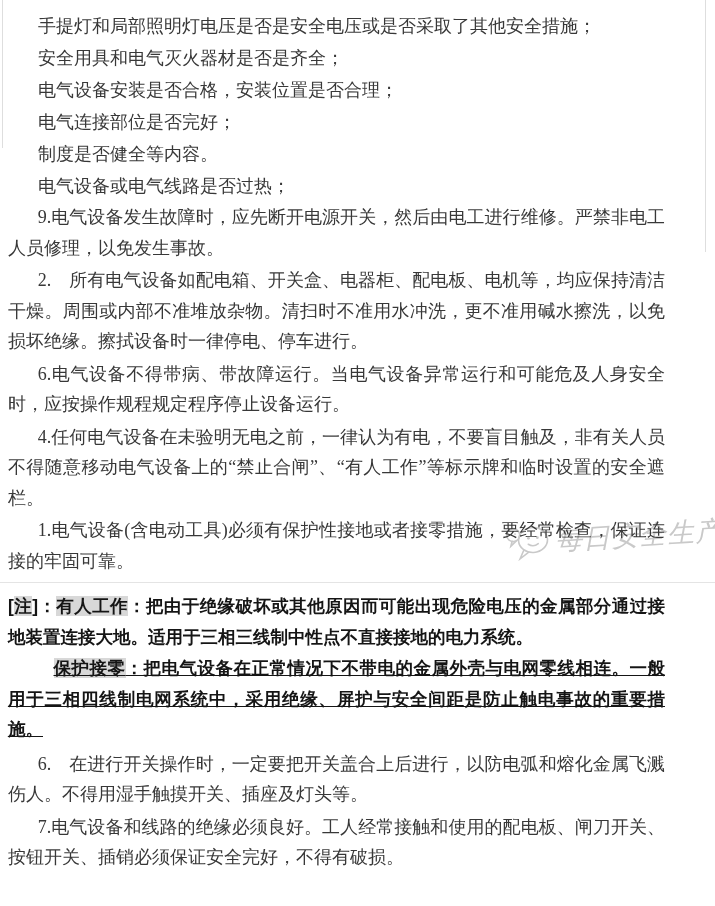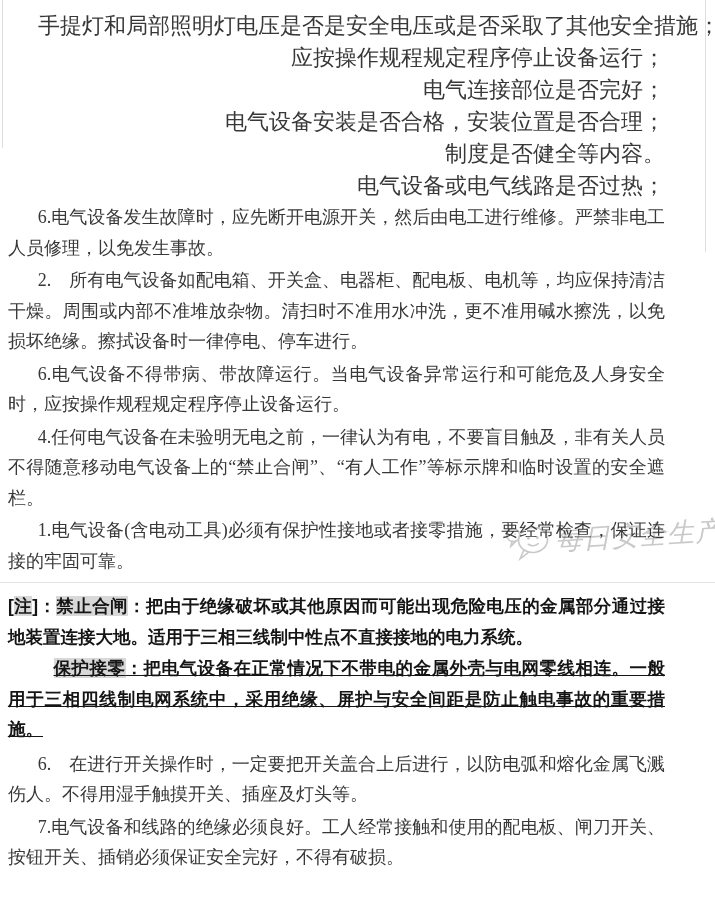--- a/index.html
+++ b/index.html
@@ -27,24 +27,23 @@
   .wm-text {
     font-family: "Liberation Sans", "DejaVu Sans", sans-serif;
     font-size: 27px; font-style: italic; font-weight: 400;
     letter-spacing: 1px; white-space: nowrap; color: #c9c9c9;
   }
 
   .content { position: relative; z-index: 1; padding: 10px 50px 0 8px; }
 
   .checklist-item {
     padding-left: 30px;
-    font-size: 22px;
+    font-size: 18px;
     line-height: 32px;
     white-space: nowrap;
-    text-align: right;
   }
 
   .heading {
     font-size: 20px;
     line-height: 26px;
     font-weight: 700;
     color: #1f1f1f;
     margin: 2px 0 13px 0;
     font-family: "Liberation Serif", "DejaVu Serif", serif;
   }
@@ -97,37 +96,37 @@
       <circle cx="6.8" cy="12" r="0.9" fill="#c9c9c9" stroke="none"></circle>
       <circle cx="10.4" cy="12" r="0.9" fill="#c9c9c9" stroke="none"></circle>
     </svg>
     <span class="wm-text">每日安全生产</span>
   </div>
 
   <div class="content">
 
     <div class="checklist">
       <div class="checklist-item">手提灯和局部照明灯电压是否是安全电压或是否采取了其他安全措施；</div>
-      <div class="checklist-item">应按操作规程规定程序停止设备运行；</div>
+      <div class="checklist-item">安全用具和电气灭火器材是否是齐全；</div>
+      <div class="checklist-item">电气设备安装是否合格，安装位置是否合理；</div>
       <div class="checklist-item">电气连接部位是否完好；</div>
-      <div class="checklist-item">电气设备安装是否合格，安装位置是否合理；</div>
       <div class="checklist-item">制度是否健全等内容。</div>
       <div class="checklist-item">电气设备或电气线路是否过热；</div>
     </div>
 
 
-    <p class="para">6.电气设备发生故障时，应先断开电源开关，然后由电工进行维修。严禁非电工人员修理，以免发生事故。</p>
+    <p class="para">9.电气设备发生故障时，应先断开电源开关，然后由电工进行维修。严禁非电工人员修理，以免发生事故。</p>
     <p class="para">2. 所有电气设备如配电箱、开关盒、电器柜、配电板、电机等，均应保持清洁干燥。周围或内部不准堆放杂物。清扫时不准用水冲洗，更不准用碱水擦洗，以免损坏绝缘。擦拭设备时一律停电、停车进行。</p>
     <p class="para">6.电气设备不得带病、带故障运行。当电气设备异常运行和可能危及人身安全时，应按操作规程规定程序停止设备运行。</p>
     <p class="para">4.任何电气设备在未验明无电之前，一律认为有电，不要盲目触及，非有关人员不得随意移动电气设备上的“禁止合闸”、“有人工作”等标示牌和临时设置的安全遮栏。</p>
     <p class="para">1.电气设备(含电动工具)必须有保护性接地或者接零措施，要经常检查，保证连接的牢固可靠。</p>
 
     <div class="divider"></div>
 
-    <p class="note-para"><span>[</span><span class="hl">注</span><span>]：</span><span class="hl">禁止合闸</span><span>：把由于绝缘破坏或其他原因而可能出现危险电压的金属部分通过接地装置连接大地。适用于三相三线制中性点不直接接地的电力系统。</span></p>
+    <p class="note-para"><span>[</span><span class="hl">注</span><span>]：</span><span class="hl">有人工作</span><span>：把由于绝缘破坏或其他原因而可能出现危险电压的金属部分通过接地装置连接大地。适用于三相三线制中性点不直接接地的电力系统。</span></p>
 
     <p class="note-para second"><span class="hl">保护接零</span><span>：把电气设备在正常情况下不带电的金属外壳与电网零线相连。一般用于三相四线制电网系统中，采用绝缘、屏护与安全间距是防止触电事故的重要措施。</span></p>
 
     <p class="para first-after-note">6. 在进行开关操作时，一定要把开关盖合上后进行，以防电弧和熔化金属飞溅伤人。不得用湿手触摸开关、插座及灯头等。</p>
     <p class="para">7.电气设备和线路的绝缘必须良好。工人经常接触和使用的配电板、闸刀开关、按钮开关、插销必须保证安全完好，不得有破损。</p>
 
   </div>
 </div>
 
 </body></html>

